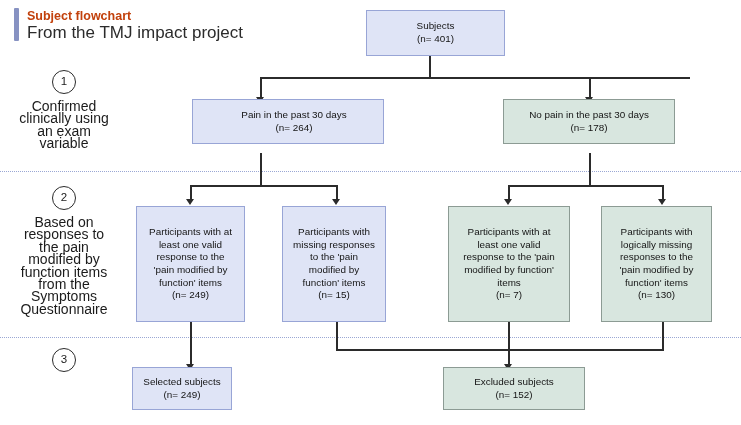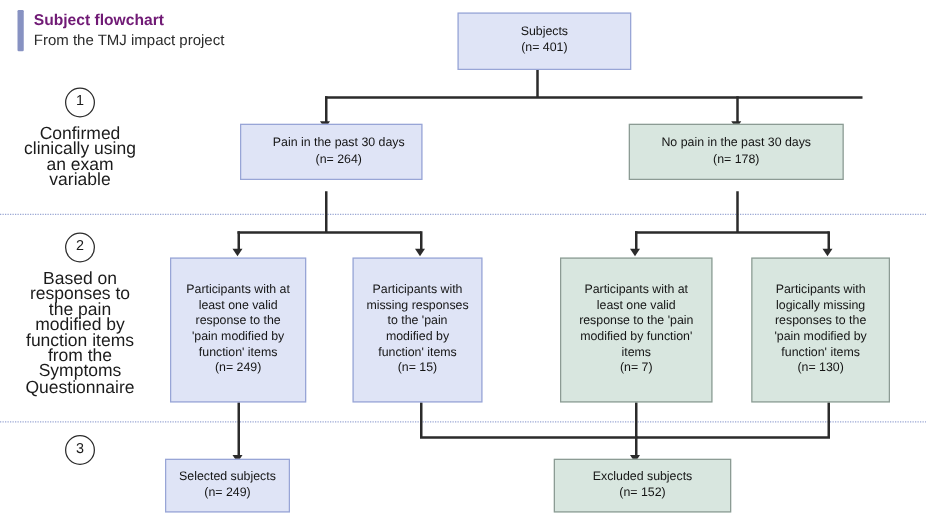--- a/index.html
+++ b/index.html
@@ -9,22 +9,22 @@
     font-family:"Liberation Sans", sans-serif;
     color:#212121;
     overflow:hidden;
   }
   #root{position:relative;width:741px;height:425px;}
 
   
   .title-wrap{position:absolute;left:14px;top:8px;display:flex;gap:8px;}
   .title-bar{width:5px;background:#8792c2;border-radius:1px;}
   .title-text{display:flex;flex-direction:column;justify-content:center;}
-  .title-main{font-size:12.5px;font-weight:bold;color:#701a75;line-height:16px;}
-  .title-sub{font-size:12px;color:#2b2b2b;line-height:17px;}
+  .title-main{font-size:12.5px;font-weight:bold;color:#c2410c;line-height:16px;}
+  .title-sub{font-size:17px;color:#2b2b2b;line-height:17px;}
 
   
   .stage{position:absolute;width:128px;left:0;text-align:center;}
   .circle{
     width:22px;height:22px;border:1.4px solid #2b2b2b;border-radius:50%;
     margin:0 auto 6px auto;font-size:11.5px;line-height:20px;color:#1b1b1b;
   }
   .stage-text{font-size:14px;line-height:12.4px;color:#1b1b1b;padding:0 16px;}
 
   
@@ -116,21 +116,21 @@
   <div class="ln vl" style="left:336px;top:321px;height:29px;"></div>
   <div class="ln vl" style="left:508px;top:321px;height:29px;"></div>
   <div class="ln vl" style="left:662px;top:321px;height:29px;"></div>
   <div class="ln hl" style="left:336px;top:349px;width:328px;"></div>
   <div class="ln vl" style="left:508px;top:349px;height:17px;"></div>
   <div class="arrow" style="left:504px;top:364px;"></div>
 
   <div class="box blue" style="left:366px;top:10px;width:139px;height:46px;">Subjects
 (n= 401)</div>
 
-  <div class="box blue" style="left:192px;top:99px;width:146px;height:45px;padding-left:16px;">Pain in the past 30 days
+  <div class="box blue" style="left:192px;top:99px;width:192px;height:45px;padding-left:16px;">Pain in the past 30 days
 (n= 264)</div>
 
   <div class="box green" style="left:503px;top:99px;width:172px;height:45px;">No pain in the past 30 days
 (n= 178)</div>
 
   <div class="box blue" style="left:136px;top:206px;width:109px;height:116px;">Participants with at
 least one valid
 response to the
 'pain modified by
 function' items

